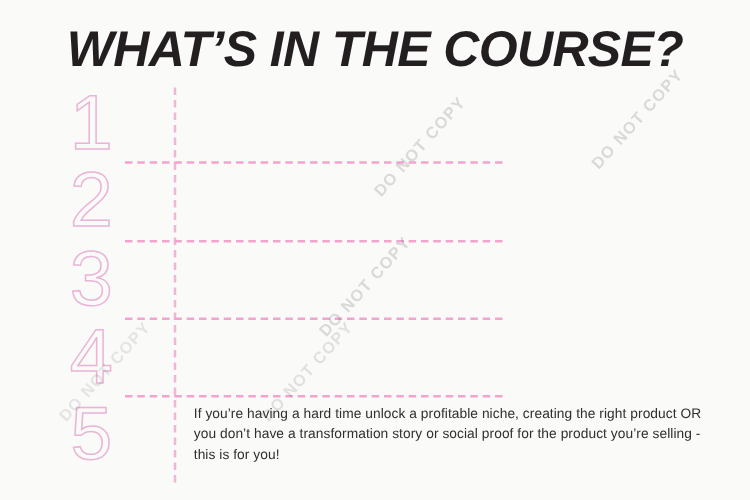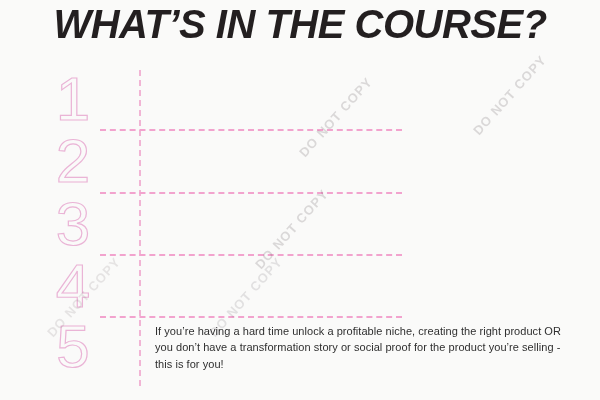--- a/index.html
+++ b/index.html
@@ -18,21 +18,21 @@
     position: relative;
     width: 600px;
     height: 400px;
     background: #fafaf9;
     overflow: hidden;
   }
 
   
   .title {
     position: absolute;
-    top: 2px;
+    top: 18px;
     left: 0;
     width: 600px;
     text-align: center;
     font-family: "Liberation Sans", sans-serif;
     font-weight: bold;
     font-style: italic;
     font-size: 40px;
     letter-spacing: -0.5px;
     color: #231f20;
     white-space: nowrap;

